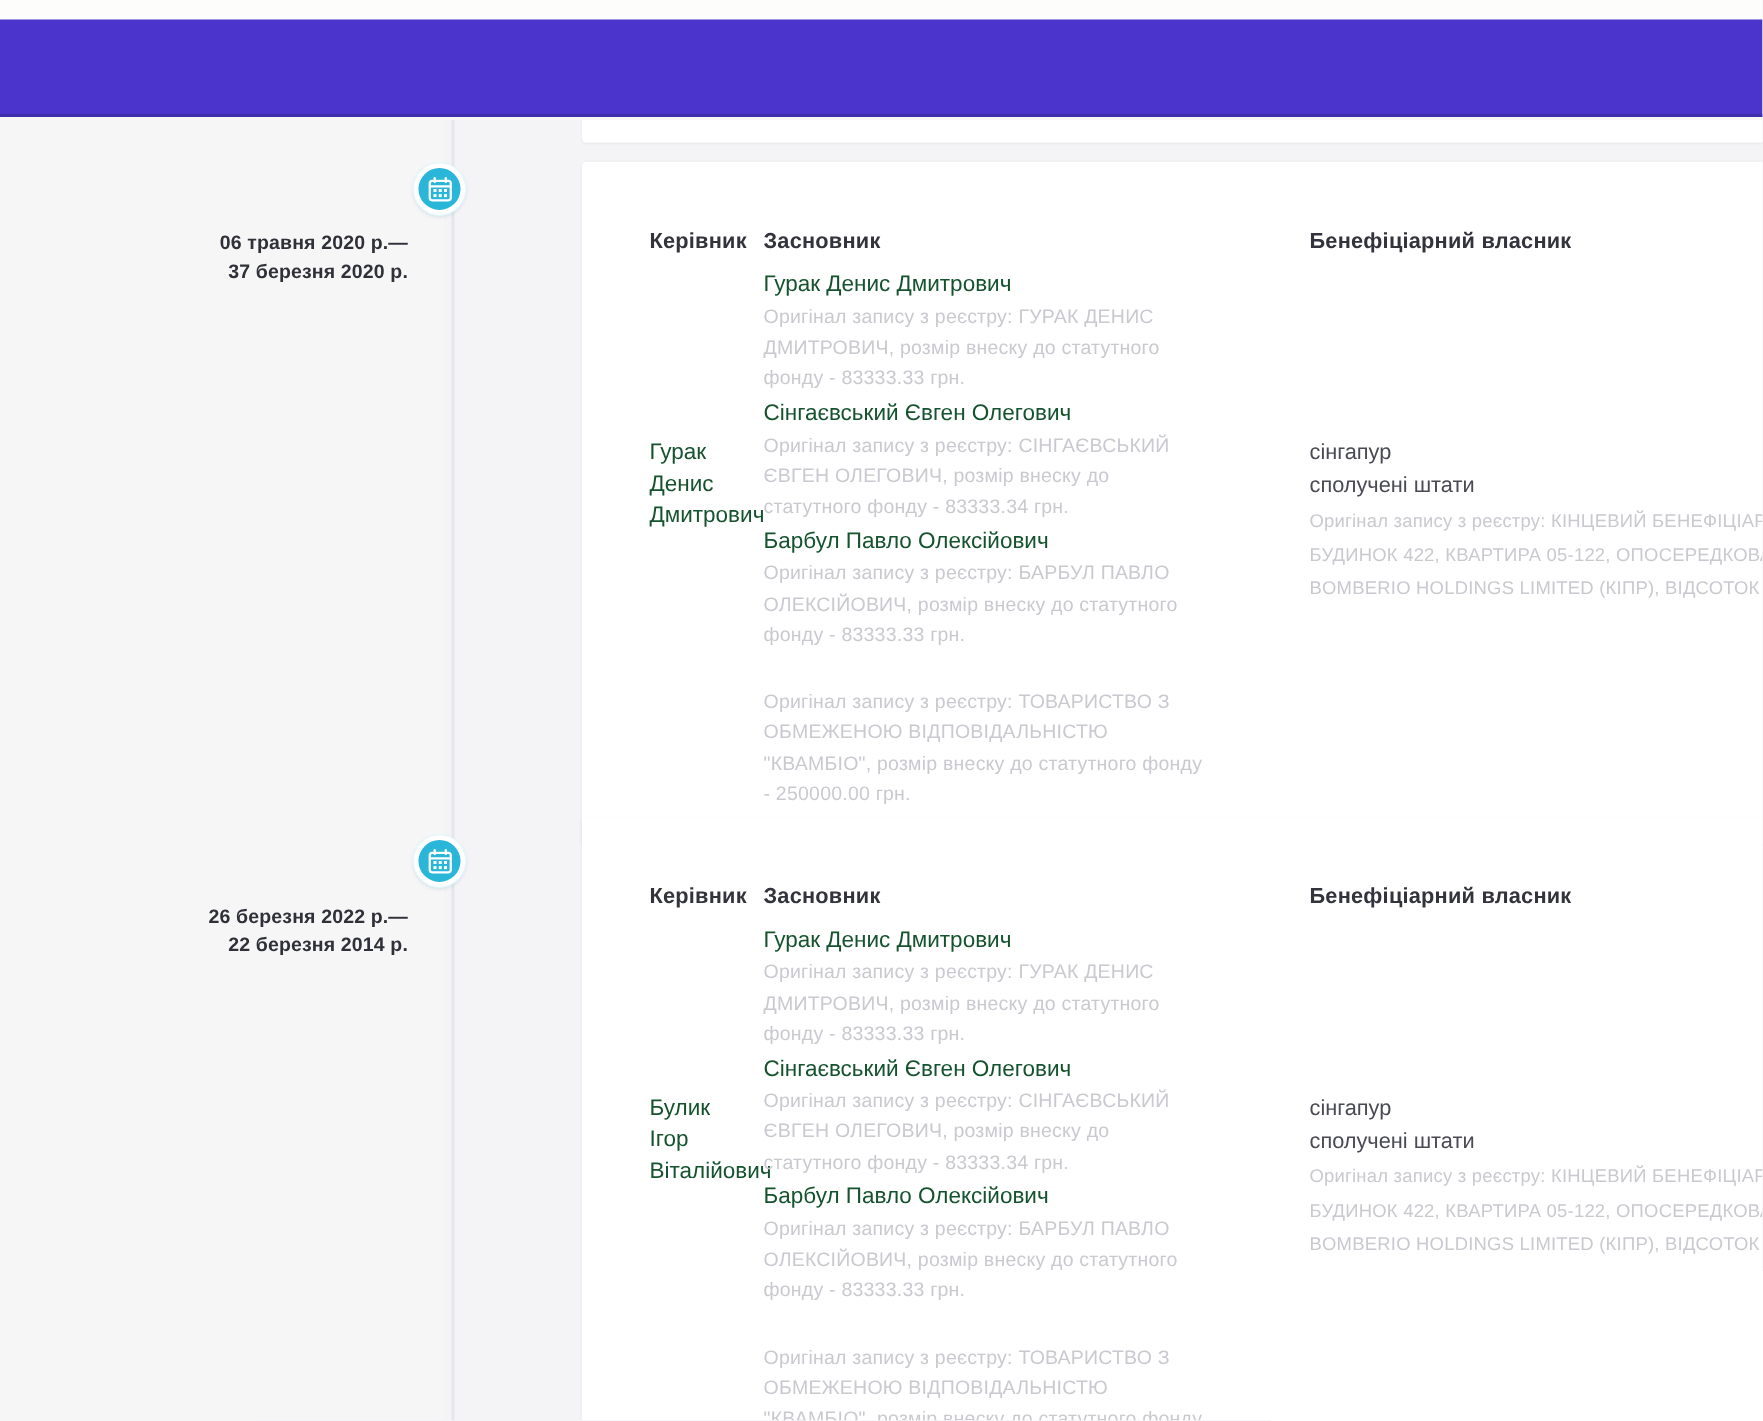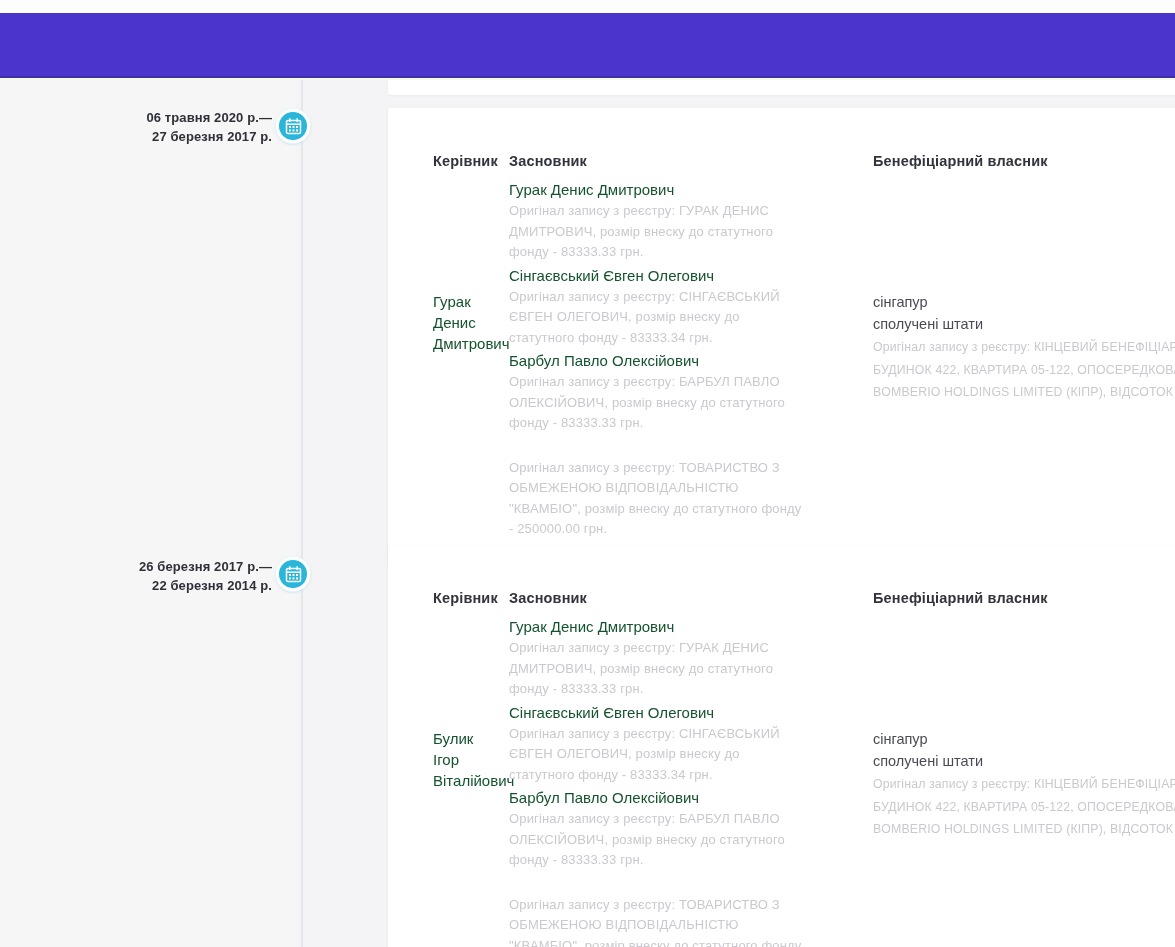--- a/index.html
+++ b/index.html
@@ -82,20 +82,21 @@
   .entry-date {
     position: absolute;
     right: 903px;       
     width: 210px;
     text-align: right;
     font-size: 13px;
     font-weight: 700;
     line-height: 19px;
     color: #2f3038;
     letter-spacing: .1px;
+    margin-top: 44px;
   }
 
   .entry-dot {
     position: absolute;
     left: 276px;
     width: 34px;
     height: 34px;
     border-radius: 50%;
     background: #2ab6d9;
     border: 3px solid #ffffff;
@@ -193,21 +194,21 @@
 
   <div class="rail-gutter"></div>
   <div class="timeline-rail"></div>
 
   <div class="card-sliver"></div>
 
   <div id="entries-root">
       <div class="entry" style="top: 0px;">
         <div class="entry-date" style="top: 28px;">
           <div>06 травня 2020 р.—</div>
-          <div>27 березня 2017 р.</div>
+          <div>37 березня 2020 р.</div>
         </div>
         <div class="entry-dot" style="top: 29px;">
           <span>
             <svg width="17" height="17" viewBox="0 0 17 17" aria-hidden="true">
               <rect x="1.5" y="2.5" width="14" height="13" rx="1.6" fill="none" stroke="#ffffff" stroke-width="1.5"></rect>
               <line x1="1.5" y1="6.2" x2="15.5" y2="6.2" stroke="#ffffff" stroke-width="1.5"></line>
               <line x1="4.8" y1="0.8" x2="4.8" y2="3.4" stroke="#ffffff" stroke-width="1.5" stroke-linecap="round"></line>
               <line x1="12.2" y1="0.8" x2="12.2" y2="3.4" stroke="#ffffff" stroke-width="1.5" stroke-linecap="round"></line>
               <rect x="4" y="8" width="2" height="2" fill="#ffffff"></rect>
               <rect x="7.5" y="8" width="2" height="2" fill="#ffffff"></rect>
@@ -243,21 +244,21 @@
               <div class="country">сполучені штати</div>
               <div class="benef-registry">Оригінал запису з реєстру: КІНЦЕВИЙ БЕНЕФІЦІАРНИЙ ВЛАСНИК</div>
               <div class="benef-registry">БУДИНОК 422, КВАРТИРА 05-122, ОПОСЕРЕДКОВАНЕ ВОЛОДІНН</div>
               <div class="benef-registry">BOMBERIO HOLDINGS LIMITED (КІПР), ВІДСОТОК ЧАСТКИ СТАТУТ</div>
             </div>
           </div>
         </div>
       </div>
       <div class="entry" style="top: 0px;">
         <div class="entry-date" style="top: 477px;">
-          <div>26 березня 2017 р.—</div>
+          <div>26 березня 2022 р.—</div>
           <div>22 березня 2014 р.</div>
         </div>
         <div class="entry-dot" style="top: 477px;">
           <span>
             <svg width="17" height="17" viewBox="0 0 17 17" aria-hidden="true">
               <rect x="1.5" y="2.5" width="14" height="13" rx="1.6" fill="none" stroke="#ffffff" stroke-width="1.5"></rect>
               <line x1="1.5" y1="6.2" x2="15.5" y2="6.2" stroke="#ffffff" stroke-width="1.5"></line>
               <line x1="4.8" y1="0.8" x2="4.8" y2="3.4" stroke="#ffffff" stroke-width="1.5" stroke-linecap="round"></line>
               <line x1="12.2" y1="0.8" x2="12.2" y2="3.4" stroke="#ffffff" stroke-width="1.5" stroke-linecap="round"></line>
               <rect x="4" y="8" width="2" height="2" fill="#ffffff"></rect>

